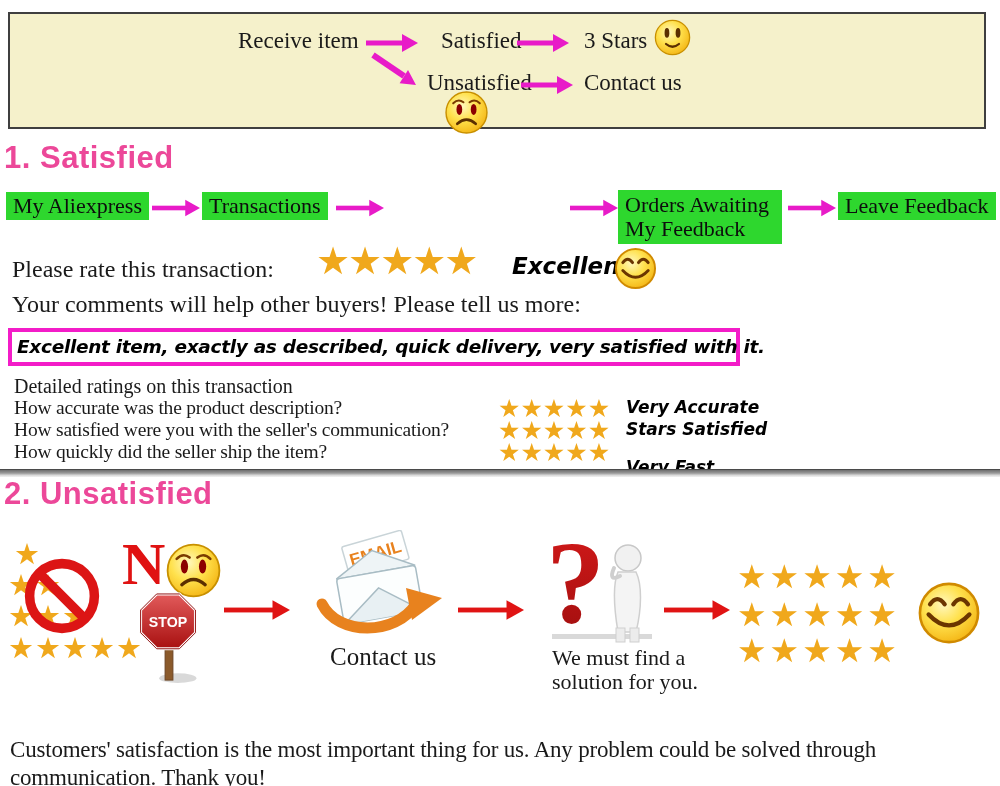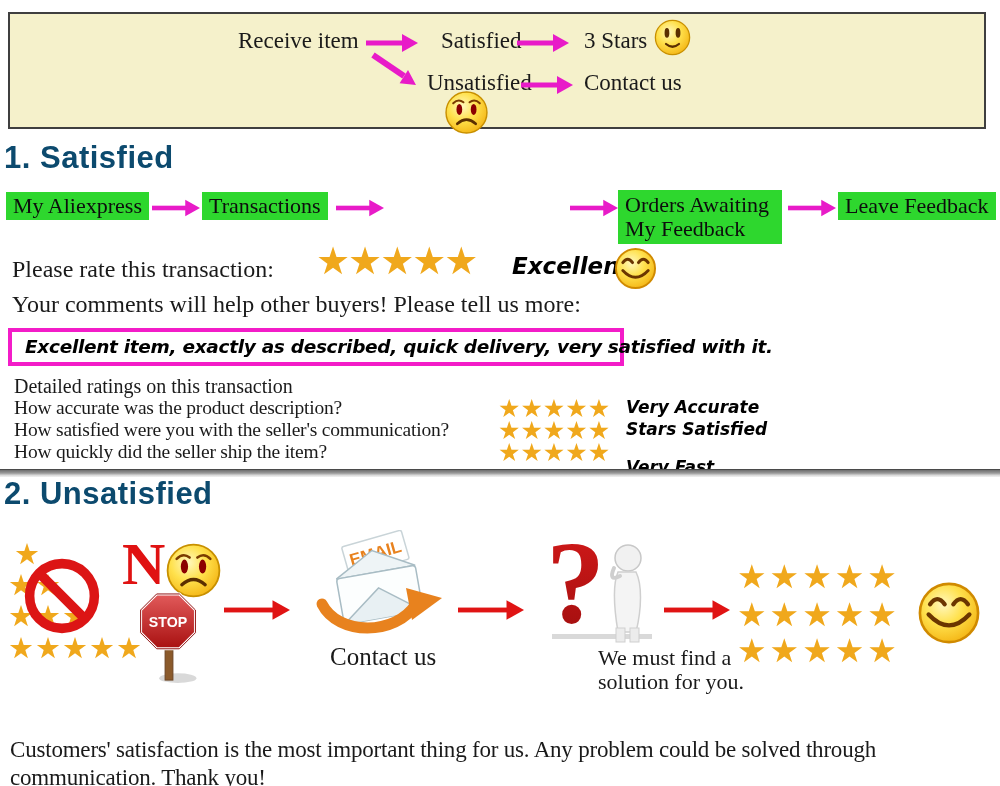--- a/index.html
+++ b/index.html
@@ -5,47 +5,47 @@
   * { margin:0; padding:0; box-sizing:border-box; }
   html,body { background:#ffffff; }
   #canvas {
     position:relative; width:1000px; height:786px; background:#ffffff;
     font-family:"Liberation Serif", serif; color:#1a1a1a; overflow:hidden;
   }
   .abs { position:absolute; line-height:1; white-space:nowrap; }
   .serif { font-family:"Liberation Serif", serif; }
   .t23 { font-size:23px; }
   .t24 { font-size:24px; }
-  .headline { font-family:"Liberation Sans", sans-serif; font-weight:600; font-size:31px; letter-spacing:0.5px; color:#0c4a6e; }
+  .headline { font-family:"Liberation Sans", sans-serif; font-weight:600; font-size:31px; letter-spacing:0.5px; color:#ec4899; }
   .topbox { left:8px; top:12px; width:978px; height:117px; background:#F5F1CB; border:2px solid #3F3F3F; }
   .greenbox {
     background:#2ED72E; font-size:22px; padding:3px 7px; color:#0d0d0d;
     font-family:"Liberation Serif", serif;
   }
   .greenbox.wrap { white-space:normal; width:164px; line-height:1.08; }
   .stars { font-family:"DejaVu Sans", sans-serif; color:#F0A81C; }
   .stars-big { font-size:38px; letter-spacing:-2px; }
   .stars-sm  { font-size:25px; letter-spacing:0px; }
   .stars-grid { font-size:33px; letter-spacing:3px; }
   .stars-cluster { font-size:29px; letter-spacing:1px; }
   .fancy { font-family:"DejaVu Sans", sans-serif; font-weight:bold; font-style:italic; color:#000; }
   .q { font-size:19.5px; letter-spacing:-0.2px; }
   .pinkbox {
-    left:8px; top:328px; width:616px; height:38px; background:#fff;
-    border:4px solid #F31CC8; display:flex; align-items:center; padding-left:13px;
+    left:8px; top:328px; width:732px; height:38px; background:#fff;
+    border:4px solid #F31CC8; display:flex; align-items:center; padding-left:5px;
   }
   .pinkbox span { font-size:18.5px; letter-spacing:-0.3px; }
   .divider {
     left:0; top:469px; width:1000px; height:8px;
     background:linear-gradient(180deg,#6e6e6e 0%,#9a9a9a 45%,#d8d8d8 75%,#f2f2f2 100%);
     border-top:1px solid #4a4a4a;
   }
   .ratelabel { font-size:17px;text-align:center; }
   .footer { white-space:normal; width:962px; font-size:23px; letter-spacing:-0.2px; line-height:1.2; }
-  .solution { white-space:normal; width:148px; font-size:22px; line-height:1.1;margin-left:46px; }
+  .solution { white-space:normal; width:148px; font-size:22px; line-height:1.1; }
   .bigN { font-family:"Liberation Serif", serif; font-weight:bold; font-size:60px; color:#E01212; }
 </style>
 </head>
 <body>
 
 <div id="canvas">
 
   <svg width="0" height="0" style="position:absolute">
     <defs>
       <radialGradient id="gYellow" cx="40%" cy="35%" r="75%">

